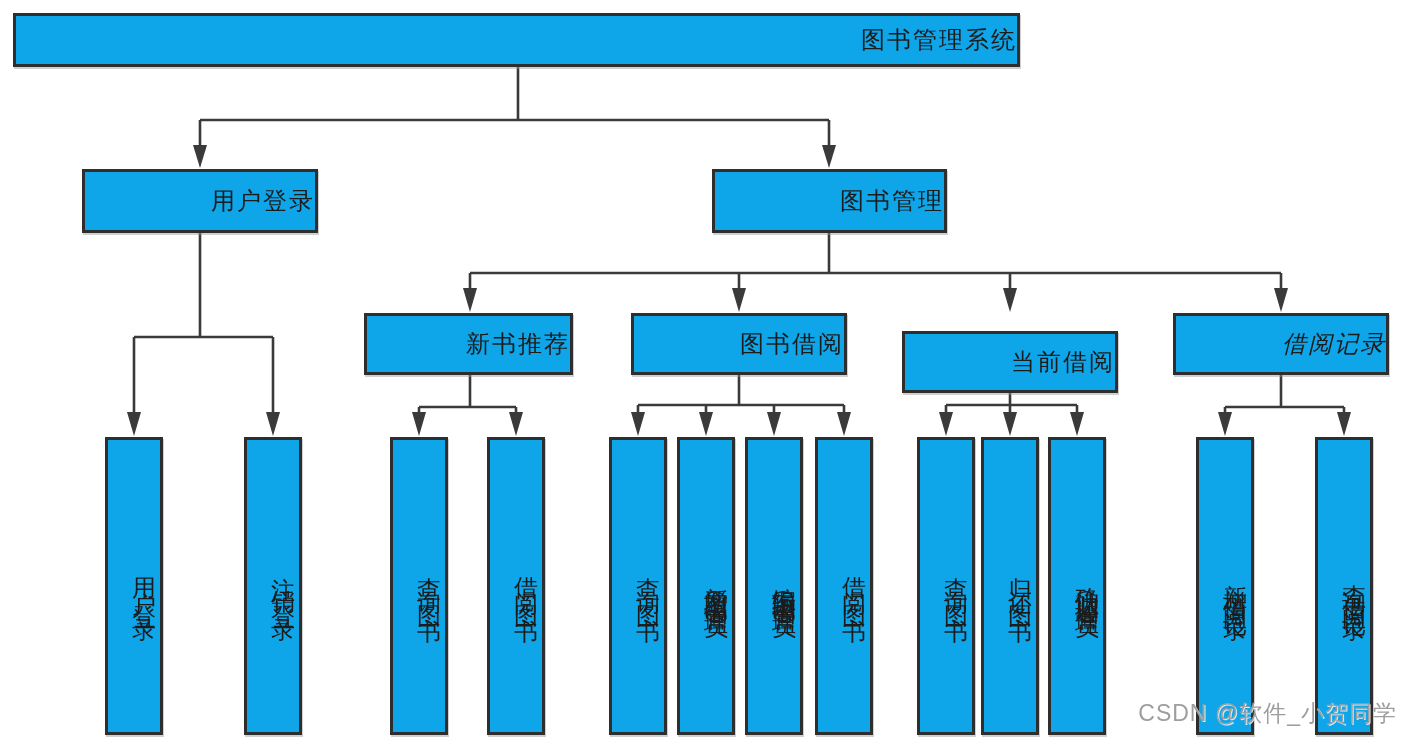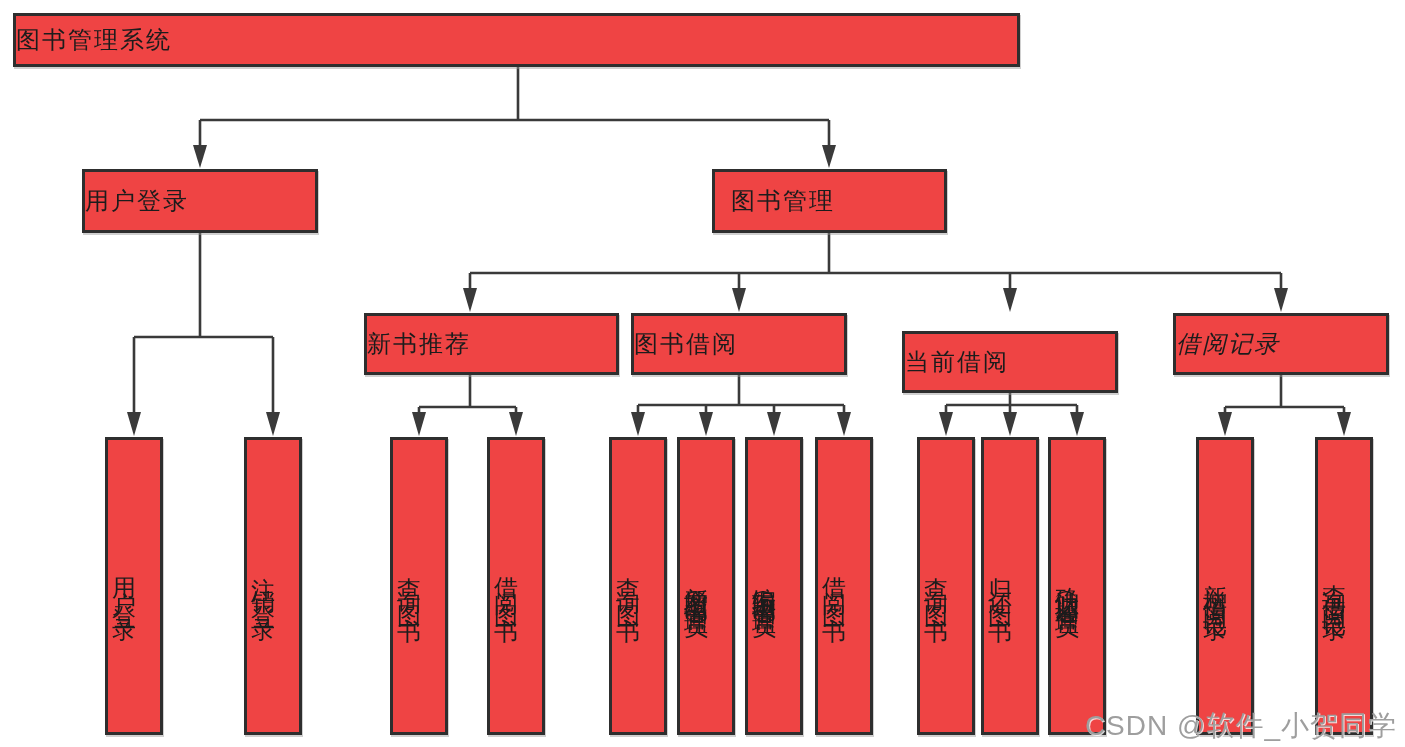--- a/index.html
+++ b/index.html
@@ -23,26 +23,26 @@
   .connectors {
     position: absolute;
     left: 0; top: 0;
     width: 1405px;
     height: 747px;
     z-index: 1;
   }
   .node {
     position: absolute;
     box-sizing: border-box;
-    background: #ef4444;
+    background: #0ea5e9;
     border: 3px solid #2e2e2e;
     box-shadow: 1px 2px 0 rgba(150,150,150,0.45);
     display: flex;
     align-items: center;
-    justify-content: flex-start;
+    justify-content: flex-end;
     color: #1c1c1c;
     z-index: 2;
   }
   .node.h {
     font-size: 24px;
     letter-spacing: 2px;
   }
   .node.leaf {
     top: 437px;
     width: 58px;
@@ -53,33 +53,33 @@
     font-size: 24px;
     color: #1c1c1c;
     white-space: nowrap;
   }
   .vtext.s4 { letter-spacing: 14px; }
   .vtext.s6 { letter-spacing: 7px; }
   .vtext.s9 { letter-spacing: 4px; }
   .watermark {
     position: absolute;
     right: 8px;
-    bottom: 2px;
-    font-size: 28px;
+    bottom: 18px;
+    font-size: 23px;
     color: #9e9e9e;
     letter-spacing: 1px;
     z-index: 3;
     text-shadow: 1px 1px 0 rgba(255,255,255,0.8);
     margin-top: 28px;
   }
   
   #n-root      { left: 13px;  top: 13px;  width: 1007px; height: 54px; }
   #n-login     { left: 82px;  top: 169px; width: 236px;  height: 64px; }
   #n-bookmgmt  { left: 712px; top: 169px; width: 235px;  height: 64px; padding-left: 16px; }
-  #n-recommend { left: 364px; top: 313px; width: 255px;  height: 62px; }
+  #n-recommend { left: 364px; top: 313px; width: 209px;  height: 62px; }
   #n-borrow    { left: 631px; top: 313px; width: 216px;  height: 62px; font-family: Liberation Mono, monospace; }
   #n-current   { left: 902px; top: 331px; width: 216px;  height: 62px; }
   #n-records   { left: 1173px;top: 313px; width: 216px;  height: 62px; font-style: italic; }
   #l-userlogin   { left: 105px;  }
   #l-logout      { left: 244px;  }
   #l-rec-query   { left: 390px;  }
   #l-rec-borrow  { left: 487px;  }
   #l-bor-query   { left: 609px;  }
   #l-bor-add     { left: 677px;  }
   #l-bor-edit    { left: 745px;  }

